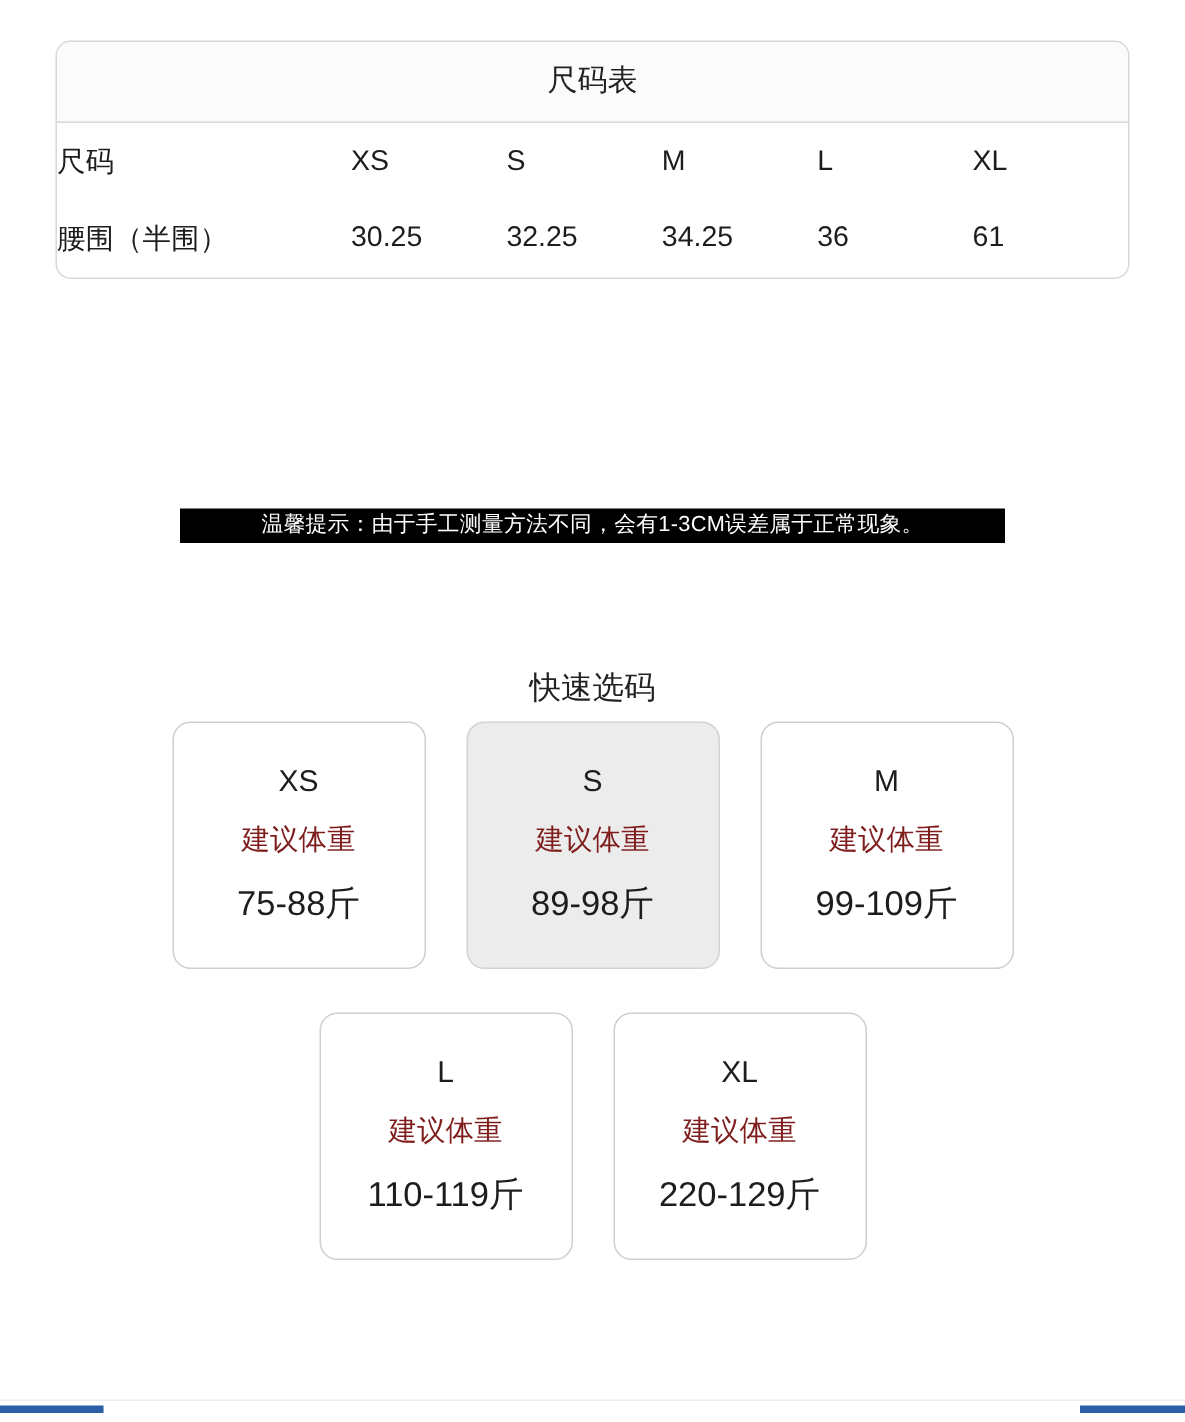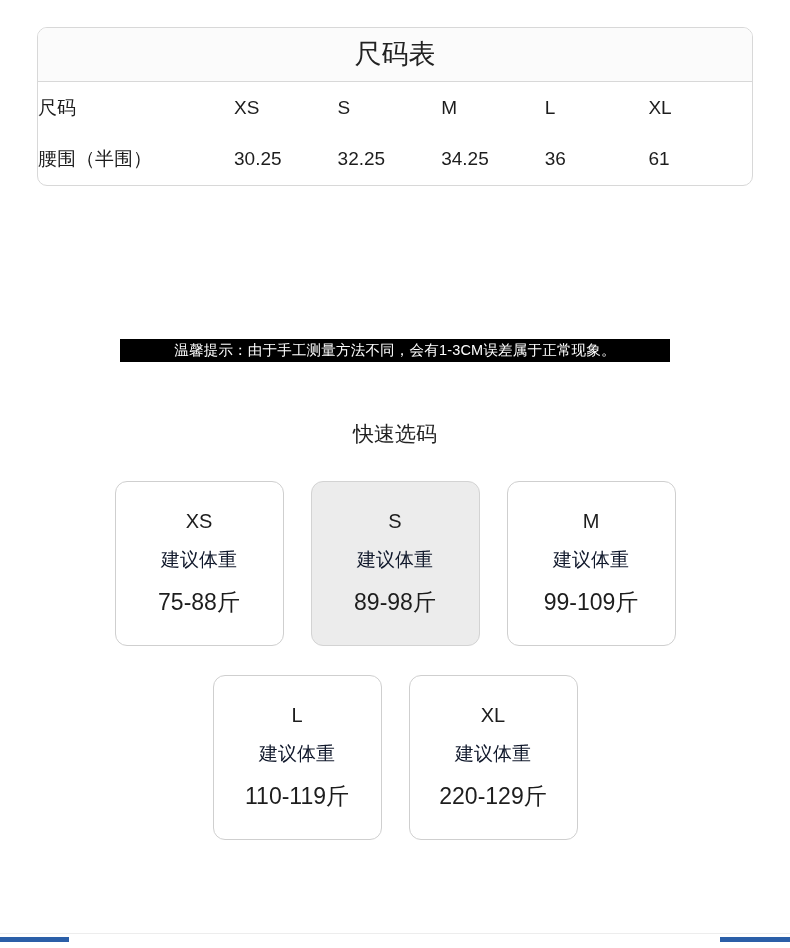--- a/index.html
+++ b/index.html
@@ -25,21 +25,21 @@
     border: 1px solid #d8d8d8;
     border-radius: 10px;
     background: #ffffff;
     box-sizing: border-box;
     overflow: hidden;
   }
   .size-table-title {
     height: 53px;
     line-height: 53px;
     text-align: center;
-    font-size: 27px;
+    font-size: 20px;
     color: #222;
     border-bottom: 1px solid #d8d8d8;
     background: #fbfbfb;
   }
   table.size-table {
     width: 100%;
     border-collapse: collapse;
     table-layout: fixed;
   }
   table.size-table td,
@@ -75,21 +75,21 @@
     background: #000000;
     color: #ffffff;
     font-size: 14.5px;
     letter-spacing: 0.2px;
   }
 
   
   .quick-title {
     position: absolute;
     left: 0;
-    top: 420px;
+    top: 444px;
     width: 790px;
     text-align: center;
     font-size: 21px;
     color: #222;
   }
 
   .card-row {
     position: absolute;
     display: flex;
     justify-content: center;
@@ -114,21 +114,21 @@
   .size-card.selected {
     background: #ececec;
     border-color: #d3d3d3;
   }
   .size-card .sz {
     font-size: 20px;
     color: #1d1d1d;
   }
   .size-card .lbl {
     font-size: 19px;
-    color: #0f172a;
+    color: #7f1d1d;
   }
   .size-card .wt {
     font-size: 23px;
     color: #1d1d1d;
   }
 
   
   .bottom-bar {
     position: absolute;
     left: 0;

